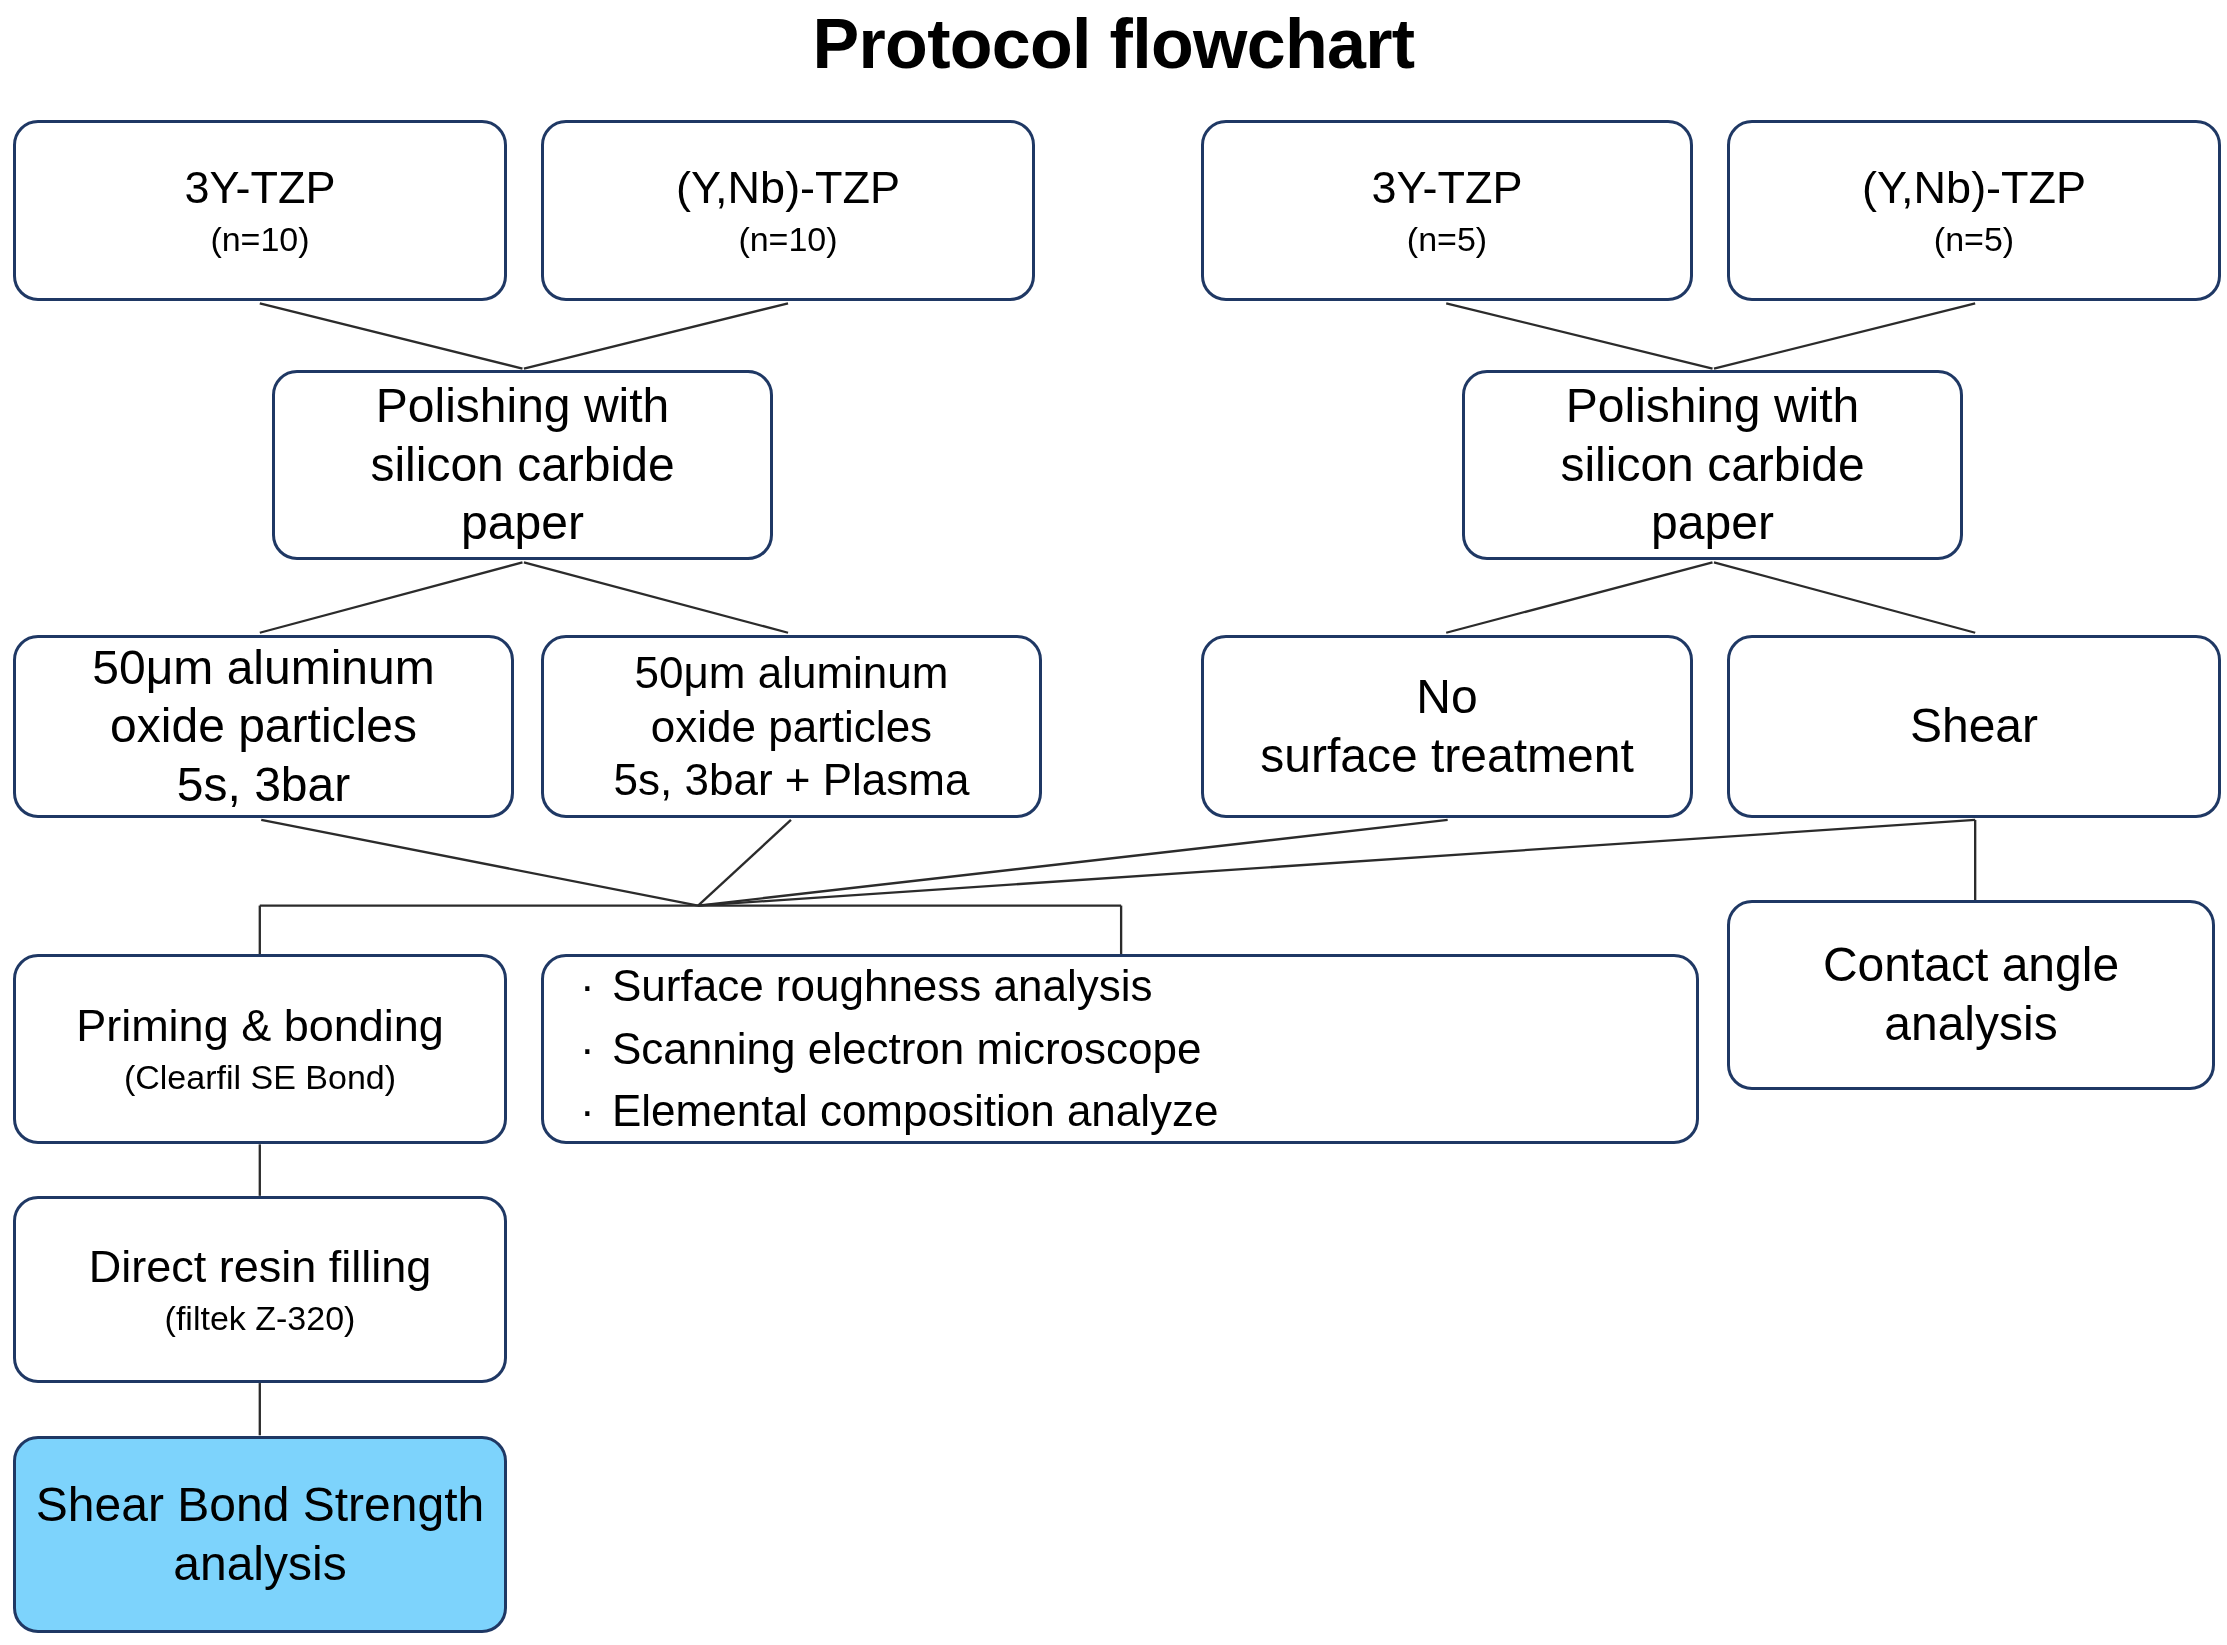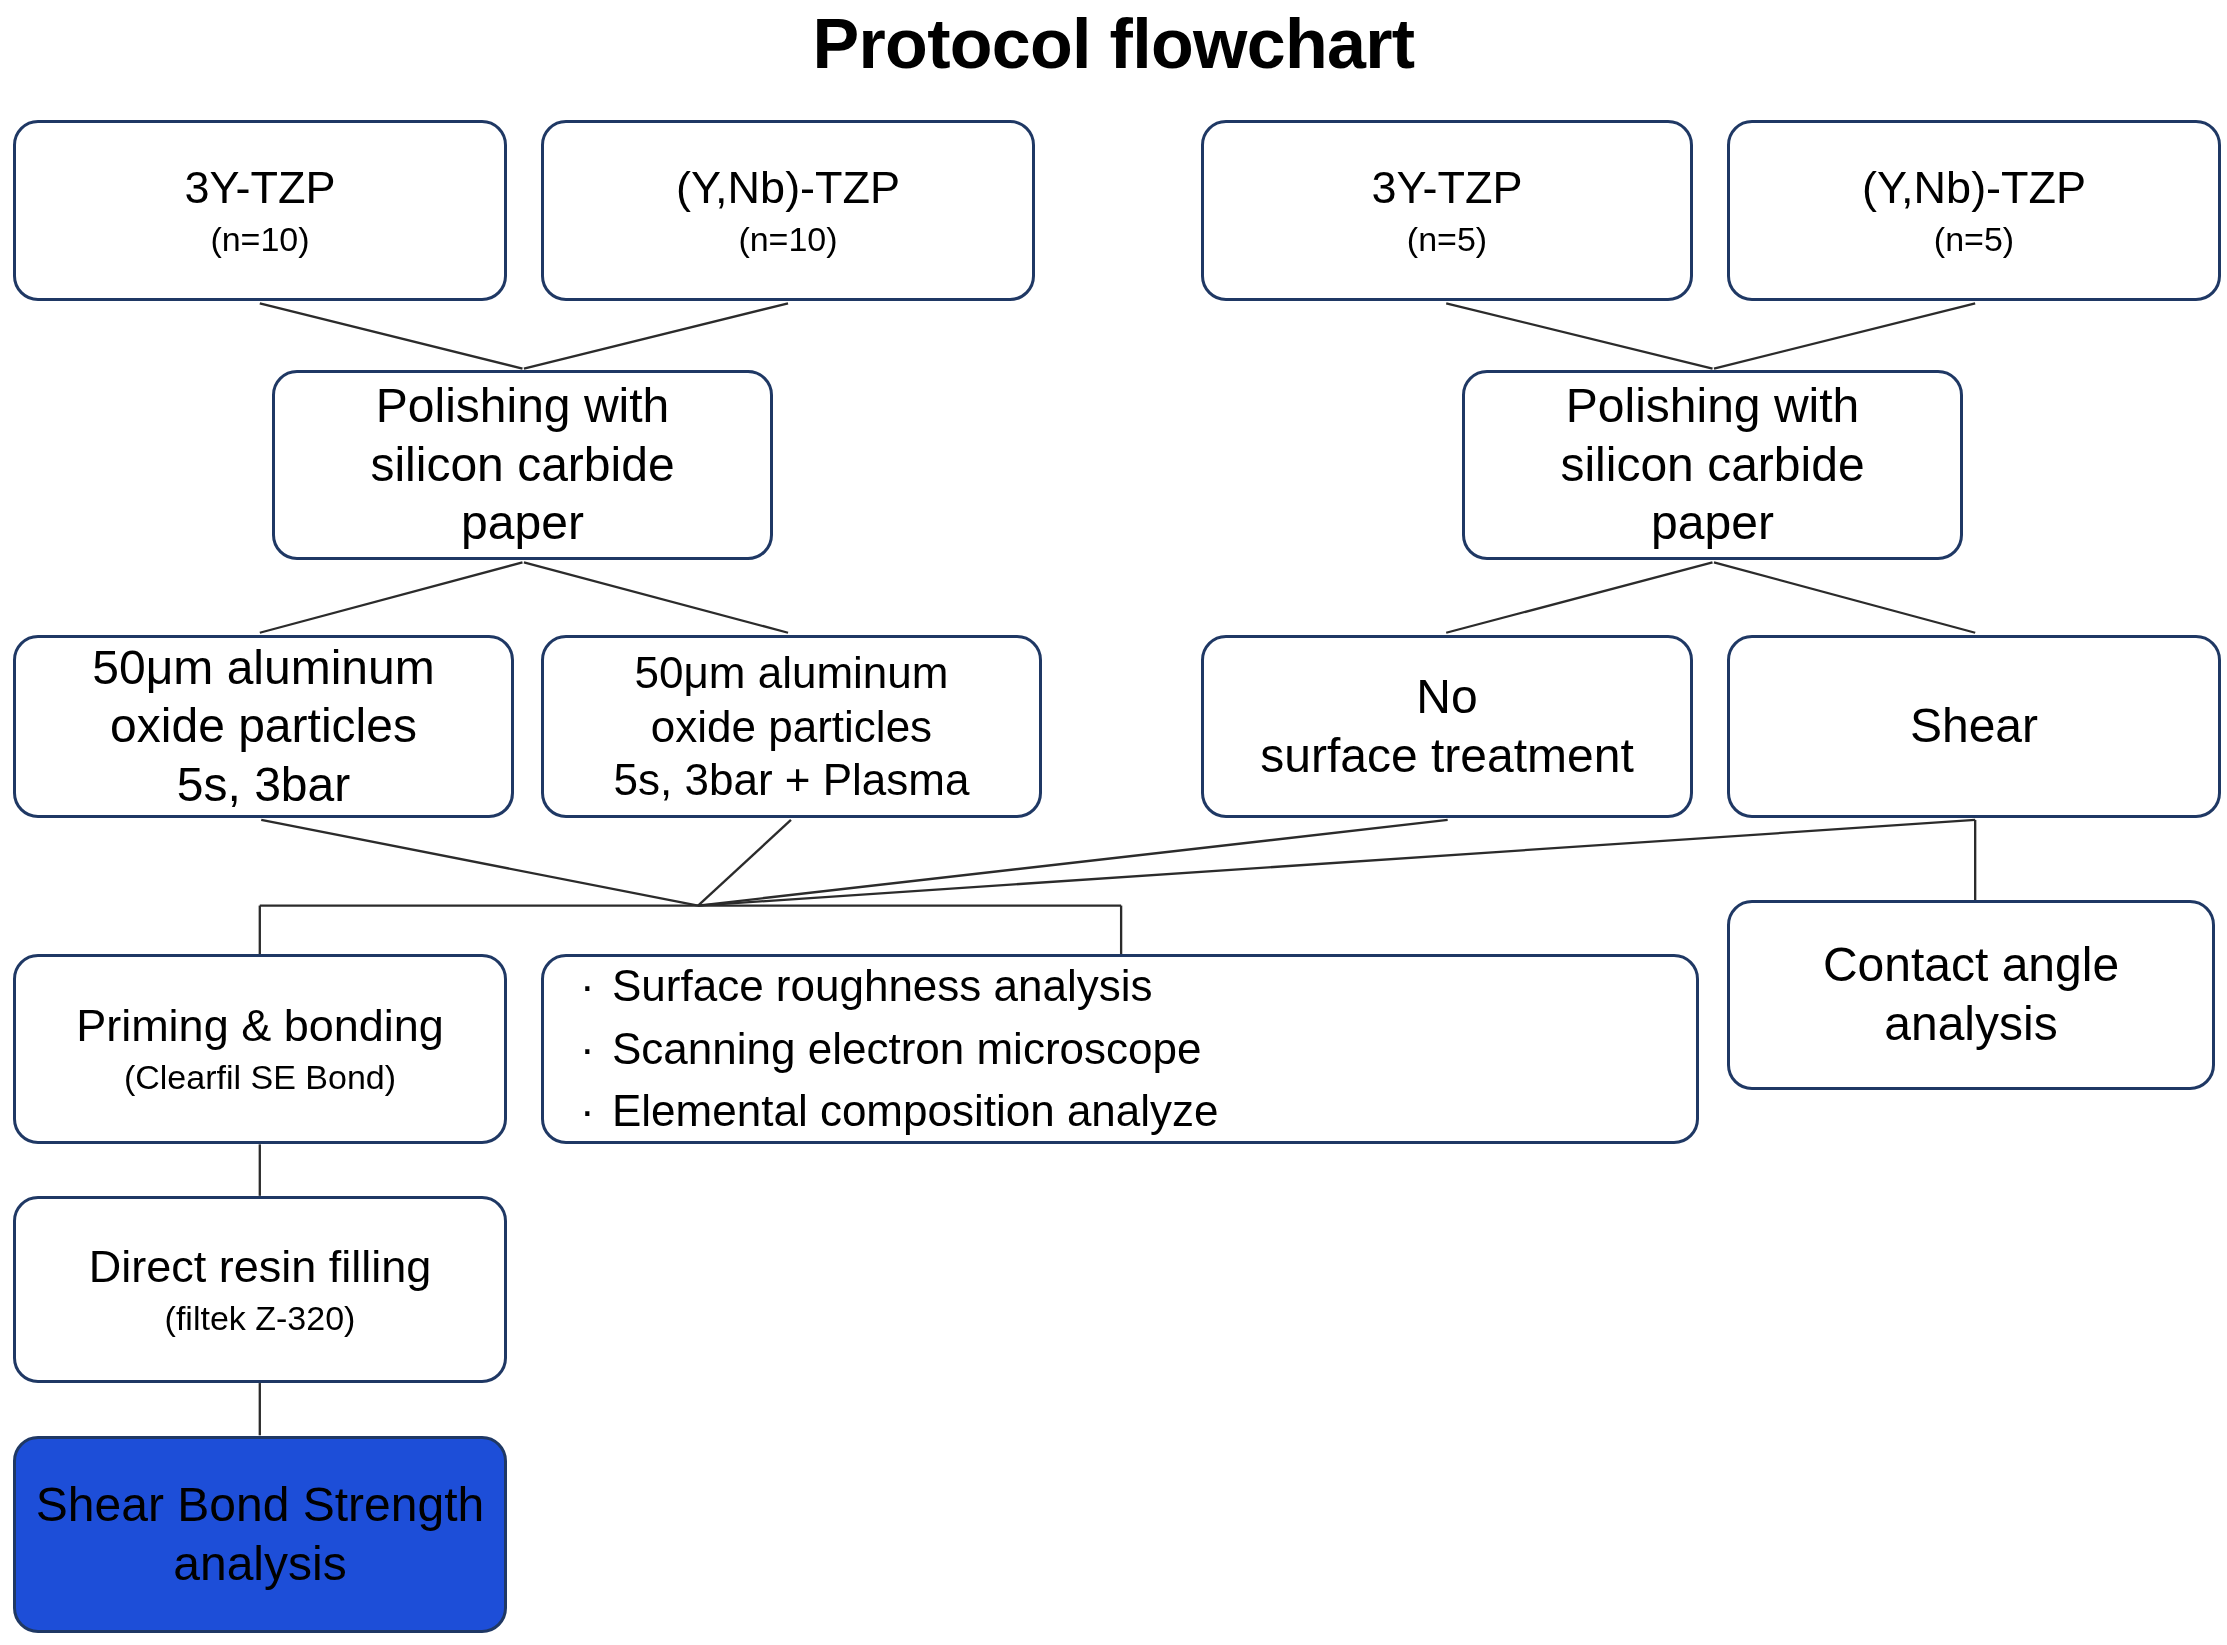--- a/index.html
+++ b/index.html
@@ -200,21 +200,21 @@
     </span>
   </div>
 
   <div class="node" id="n-resin" style="border-color: rgb(31, 56, 100); background: rgb(255, 255, 255);">
     <span>
       <span class="ttl">Direct resin filling</span>
       <span class="sub">(filtek Z-320)</span>
     </span>
   </div>
 
-  <div class="node" id="n-sbs" style="border-color: rgb(31, 56, 100); background: #1d4ed8; text-align: center;">
+  <div class="node" id="n-sbs" style="border-color: rgb(31, 56, 100); background: #7dd3fc; text-align: center;">
     <span>
       <span class="ln">Shear Bond Strength</span>
       <span class="ln">analysis</span>
     </span>
   </div>
 
 </div>
 
 
 </body></html>

